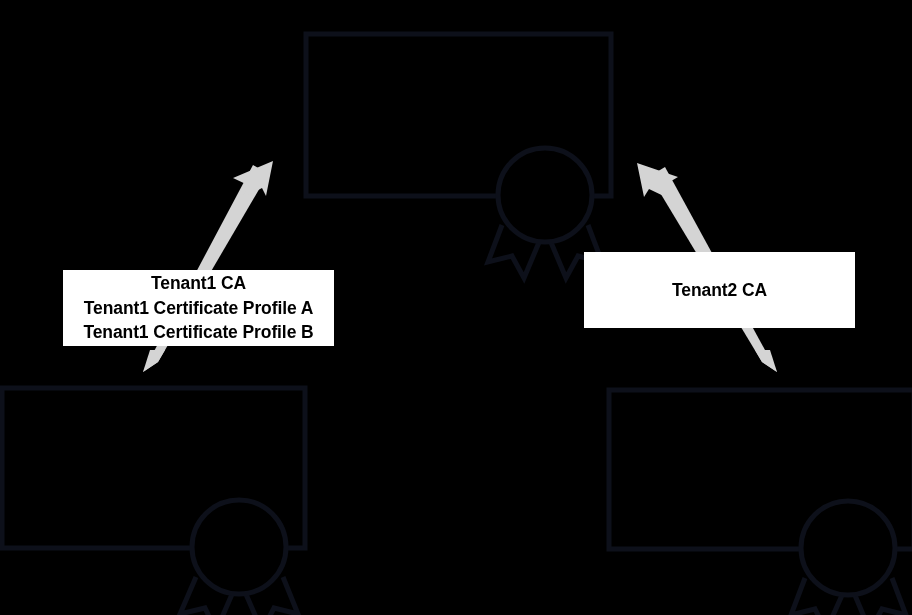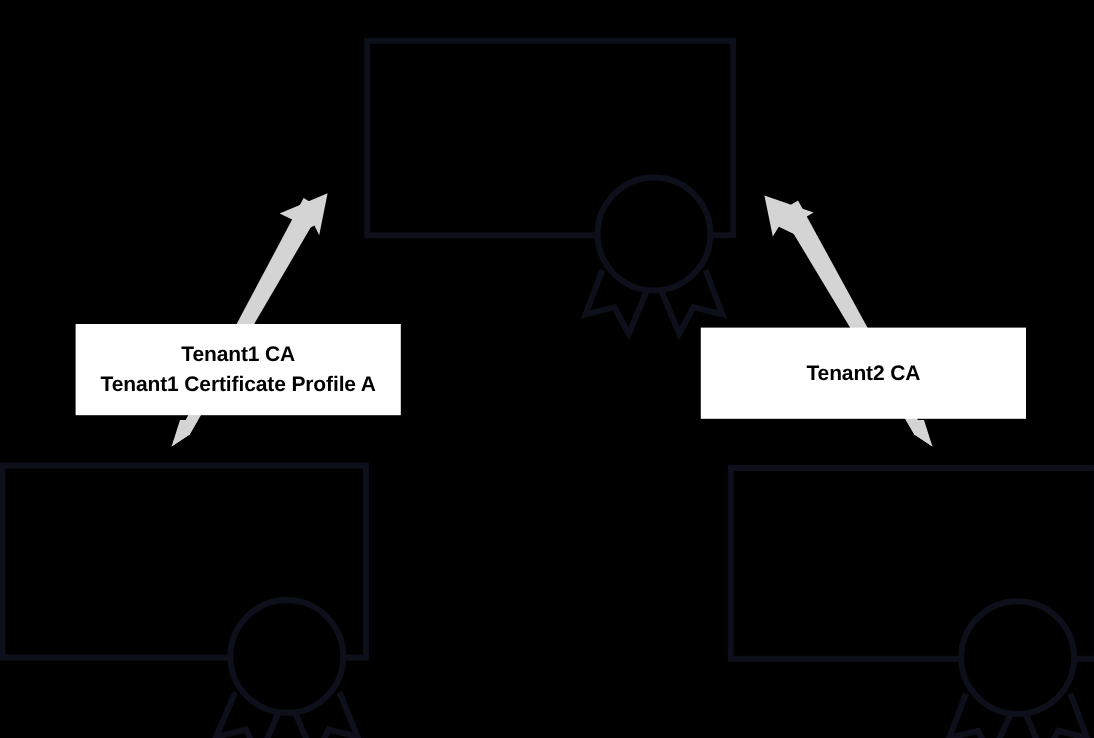--- a/index.html
+++ b/index.html
@@ -102,23 +102,24 @@
         <path d="M 208,196 L 194,233 L 218,227 L 229,249 L 246,211"></path>
         <path d="M 295,196 L 309,233 L 285,227 L 273,249 L 257,211"></path>
       </g>
       <circle cx="251" cy="166" r="47" fill="#000000" stroke="#0d101a" stroke-width="5"></circle>
     </svg>
   </div>
 
   <div class="label-box" style="left:63px; top:270px; width:271px; height:76px;">
     <span class="label-line title">Tenant1 CA</span>
     <span class="label-line">Tenant1 Certificate Profile A</span>
+    <span class="label-line">Tenant1 Certificate Profile B</span>
   </div>
 
-  <div class="label-box" style="left:584px; top:273px; width:271px; height:76px;">
+  <div class="label-box" style="left:584px; top:252px; width:271px; height:76px;">
     <span class="label-line title">Tenant2 CA</span>
   </div>
 
   <svg class="arrow-layer" viewBox="0 0 912 615" width="912" height="615" style="z-index:6;">
 
     <polygon fill="#d4d4d4" points="143,372 158,362 165,350 150,350"></polygon>
     <polygon fill="#d4d4d4" points="777,372 762,362 755,350 770,350"></polygon>
   </svg>
 
 </div>

